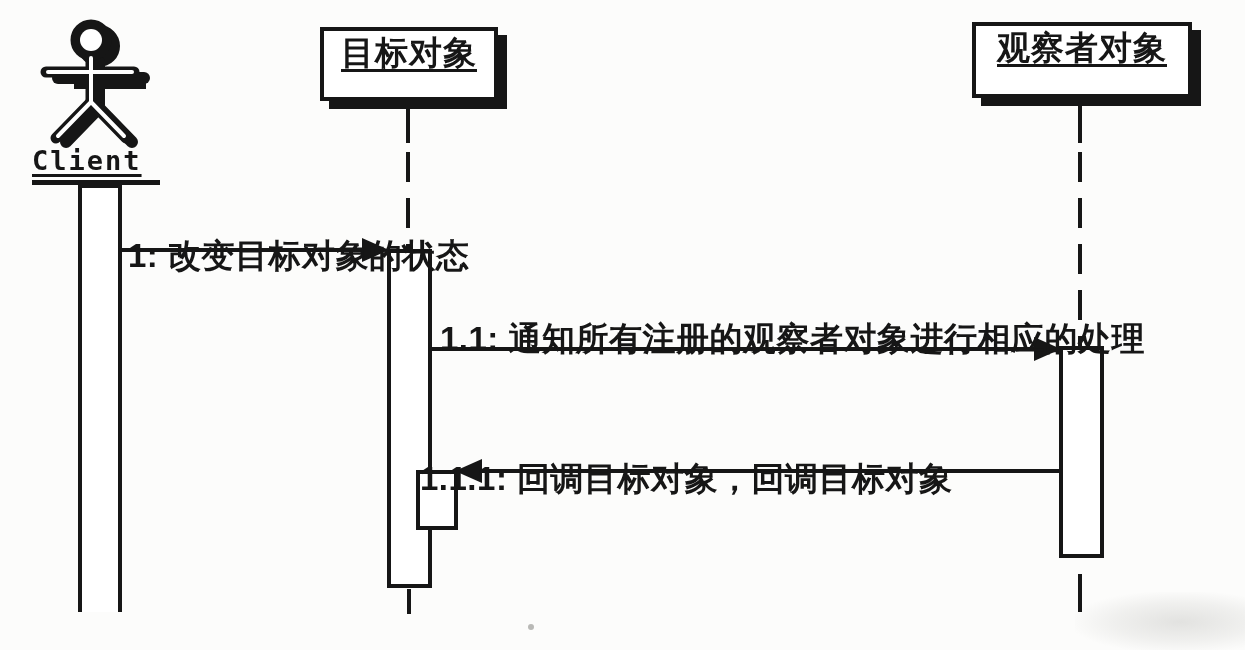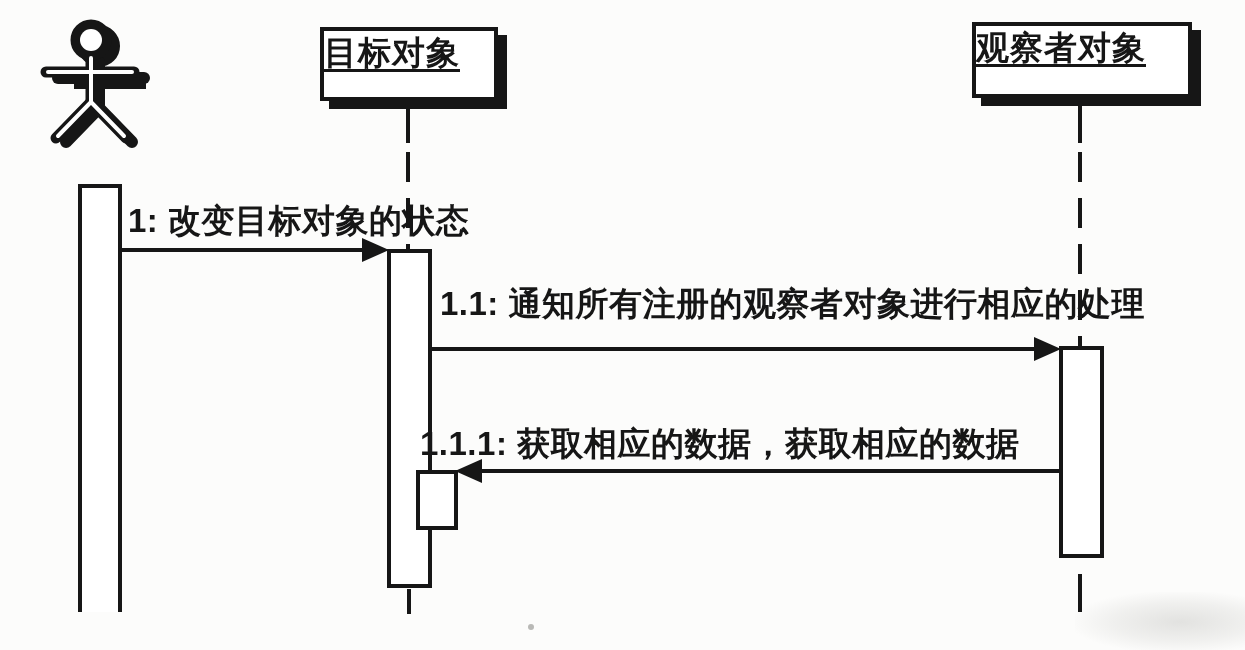--- a/index.html
+++ b/index.html
@@ -14,21 +14,21 @@
     position:absolute;left:32px;top:144px;width:128px;height:36px;
     font-family:"DejaVu Sans Mono","Liberation Mono",monospace;
     font-weight:bold;font-size:27px;line-height:34px;letter-spacing:2px;
     color:#161616;text-align:left;border-bottom:5px solid #161616;
     text-decoration:underline;text-decoration-thickness:3px;text-underline-offset:4px;
     z-index:4;background:transparent;
   }
   
   .obj-box{
     position:absolute;background:#ffffff;border:4px solid #161616;
-    box-shadow:9px 8px 0 0 #161616;z-index:4;display:flex;
+    box-shadow:9px 8px 0 0 #161616;z-index:4;display:flex;justify-content:center;
   }
   .obj-box .obj-label{
     font-weight:bold;font-size:33px;line-height:40px;color:#161616;margin-top:2px;
     text-decoration:underline;text-decoration-thickness:3px;text-underline-offset:5px;
     letter-spacing:1px;white-space:nowrap;
   }
   .box-target{left:320px;top:27px;width:170px;height:66px;}
   .box-observer{left:972px;top:22px;width:212px;height:68px;}
   
   .ll{position:absolute;width:4px;background:#161616;z-index:1;}
@@ -44,21 +44,21 @@
   .ll-observer-tail{left:1078px;top:574px;height:38px;}
   
   .bar{position:absolute;background:#ffffff;border:4px solid #161616;z-index:2;}
   .bar-client{left:78px;top:184px;width:36px;height:424px;border-bottom:none;}
   .bar-target{left:387px;top:249px;width:37px;height:331px;}
   .bar-nested{left:416px;top:470px;width:34px;height:52px;z-index:3;}
   .bar-observer{left:1059px;top:346px;width:37px;height:204px;}
   
   .msg-label{
     position:absolute;font-weight:bold;font-size:33px;line-height:38px;color:#161616;
-    white-space:nowrap;letter-spacing:0.5px;z-index:5;background:transparent;
+    white-space:nowrap;letter-spacing:0.5px;z-index:5;background:transparent;margin-top:35px;
   }
   .msg-line{position:absolute;height:4px;background:#161616;z-index:4;}
   .arrow-right{
     position:absolute;width:0;height:0;z-index:4;
     border-left:27px solid #161616;border-top:12px solid transparent;border-bottom:12px solid transparent;
   }
   .arrow-left{
     position:absolute;width:0;height:0;z-index:4;
     border-right:27px solid #161616;border-top:12px solid transparent;border-bottom:12px solid transparent;
   }
@@ -103,20 +103,21 @@
     </g>
 
     <g stroke="#ffffff" stroke-width="4" fill="none" stroke-linecap="round">
       <line x1="20" y1="58" x2="104" y2="58"></line>
       <line x1="63" y1="44" x2="63" y2="88"></line>
       <line x1="63" y1="88" x2="30" y2="122"></line>
       <line x1="63" y1="88" x2="96" y2="122"></line>
     </g>
     <circle cx="63" cy="26" r="11" fill="#ffffff"></circle>
   </svg>
+  <div class="actor-label">Client</div>
 
   <div class="obj-box box-target">
     <span class="obj-label">目标对象</span>
   </div>
   <div class="obj-box box-observer">
     <span class="obj-label">观察者对象</span>
   </div>
 
   <div class="ll ll-target-solid"></div>
   <div class="ll-dash ll-target-dash"></div>
@@ -131,19 +132,19 @@
   <div class="bar bar-observer"></div>
 
   <div class="msg-label m1-label">1: 改变目标对象的状态</div>
   <div class="msg-line m1-line"></div>
   <span class="arrow-right m1-arrow"></span>
 
   <div class="msg-label m2-label">1.1: 通知所有注册的观察者对象进行相应的处理</div>
   <div class="msg-line m2-line"></div>
   <span class="arrow-right m2-arrow"></span>
 
-  <div class="msg-label m3-label">1.1.1: 获取相应的数据，获取相应的数据</div>
+  <div class="msg-label m3-label">1.1.1: 回调目标对象，回调目标对象</div>
   <div class="msg-line m3-line"></div>
   <span class="arrow-left m3-arrow"></span>
 
   <div class="smudge"></div>
   <div class="speck"></div>
 </div>
 
 </body></html>

